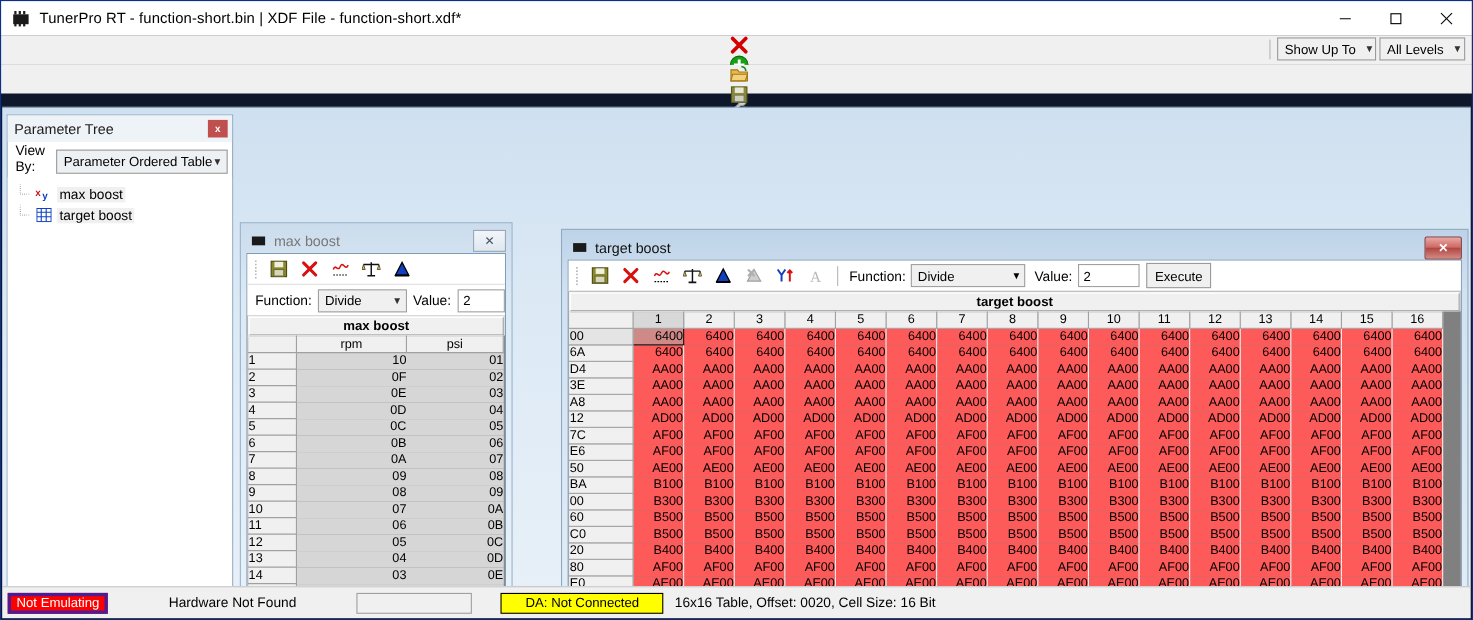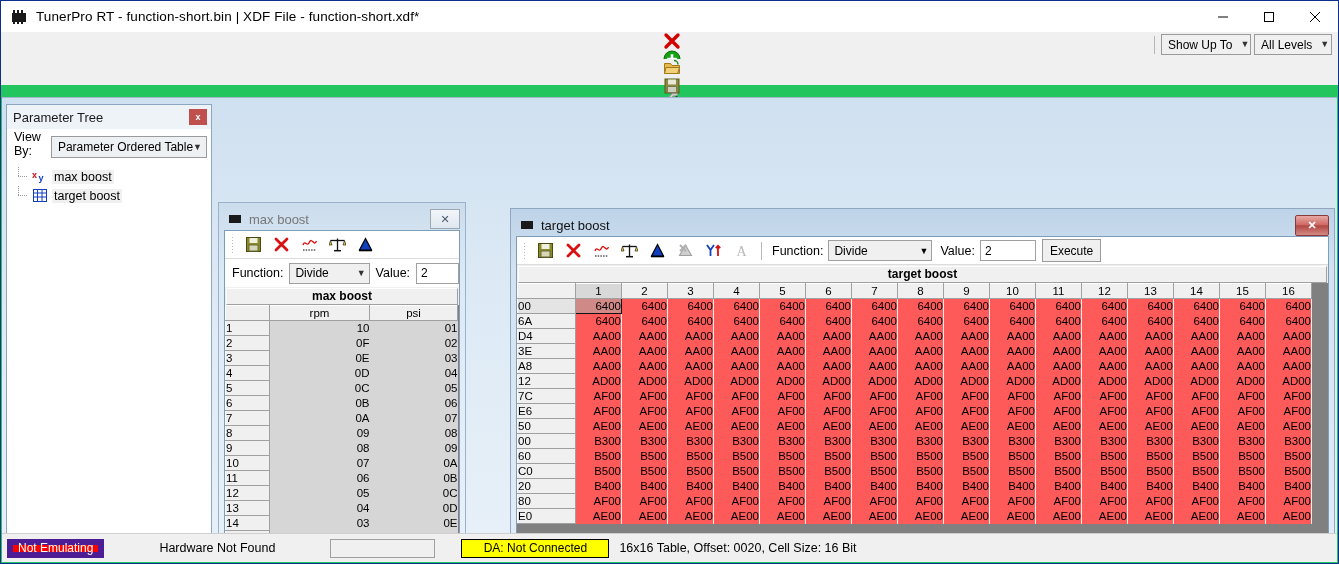--- a/index.html
+++ b/index.html
@@ -4,21 +4,21 @@
 <style>
   html,body{margin:0;padding:0;}
   body{
     width:1339px;height:564px;overflow:hidden;
     font-family:"Liberation Sans",sans-serif;font-size:12px;
     background:#f0f0f0;color:#000;
     -webkit-font-smoothing:none;
   }
   .app{
     position:relative;width:1339px;height:564px;box-sizing:border-box;
-    border:1px solid #0a2f8f;background:#22c55e;
+    border:1px solid #0a2f8f;background:#0f172a;
   }
   
   .titlebar{
     height:31px;background:#ffffff;display:flex;align-items:center;
     box-sizing:border-box;padding-left:9px;
   }
   .app-icon{width:18px;height:14px;margin-right:8px;position:relative;flex:0 0 auto;}
   .app-icon .body{position:absolute;left:2px;top:3px;width:14px;height:9px;background:#1a1a1a;}
   .app-icon .pin{position:absolute;width:2px;height:3px;background:#1a1a1a;}
   .title-text{font-size:13.5px;color:#000;white-space:nowrap;letter-spacing:0.1px;}
@@ -138,21 +138,21 @@
   }
   
   .appstatus{
     position:absolute;left:1px;right:1px;bottom:1px;height:28px;background:#f0f0f0;
     display:flex;align-items:center;border-top:1px solid #cfcfcf;
   }
   .sbadge{
     height:19px;display:flex;align-items:center;justify-content:center;padding:0 5px;
     font-size:12px;box-sizing:border-box;
   }
-  .sbadge.red{background:#ff0000;color:#fff;border:6px solid #4c1d95;margin-left:5px;}
+  .sbadge.red{background:#ff0000;color:#fff;border:3px solid #4c1d95;margin-left:5px;}
   .sbadge.yellow{background:#ffff00;color:#000;border:1px solid #000;}
   .stxt{font-size:12.5px;white-space:nowrap;}
   .sunk{height:19px;border:1px solid #a0a0a0;background:#f0f0f0;box-sizing:border-box;}
 </style>
 </head>
 <body>
 
 <div class="app">
 
   <div class="titlebar">
@@ -840,20 +840,39 @@
                     <td class="redcell">AE00</td>
                     <td class="redcell">AE00</td>
                     <td class="redcell">AE00</td>
                     <td class="redcell">AE00</td>
                     <td class="redcell">AE00</td>
                     <td class="redcell">AE00</td>
                     <td class="redcell">AE00</td>
                     <td class="redcell">AE00</td>
                   </tr>
                   <tr>
+                    <td class="rcell">BA</td>
+                    <td class="redcell">B100</td>
+                    <td class="redcell">B100</td>
+                    <td class="redcell">B100</td>
+                    <td class="redcell">B100</td>
+                    <td class="redcell">B100</td>
+                    <td class="redcell">B100</td>
+                    <td class="redcell">B100</td>
+                    <td class="redcell">B100</td>
+                    <td class="redcell">B100</td>
+                    <td class="redcell">B100</td>
+                    <td class="redcell">B100</td>
+                    <td class="redcell">B100</td>
+                    <td class="redcell">B100</td>
+                    <td class="redcell">B100</td>
+                    <td class="redcell">B100</td>
+                    <td class="redcell">B100</td>
+                  </tr>
+                  <tr>
                     <td class="rcell">00</td>
                     <td class="redcell">B300</td>
                     <td class="redcell">B300</td>
                     <td class="redcell">B300</td>
                     <td class="redcell">B300</td>
                     <td class="redcell">B300</td>
                     <td class="redcell">B300</td>
                     <td class="redcell">B300</td>
                     <td class="redcell">B300</td>
                     <td class="redcell">B300</td>

